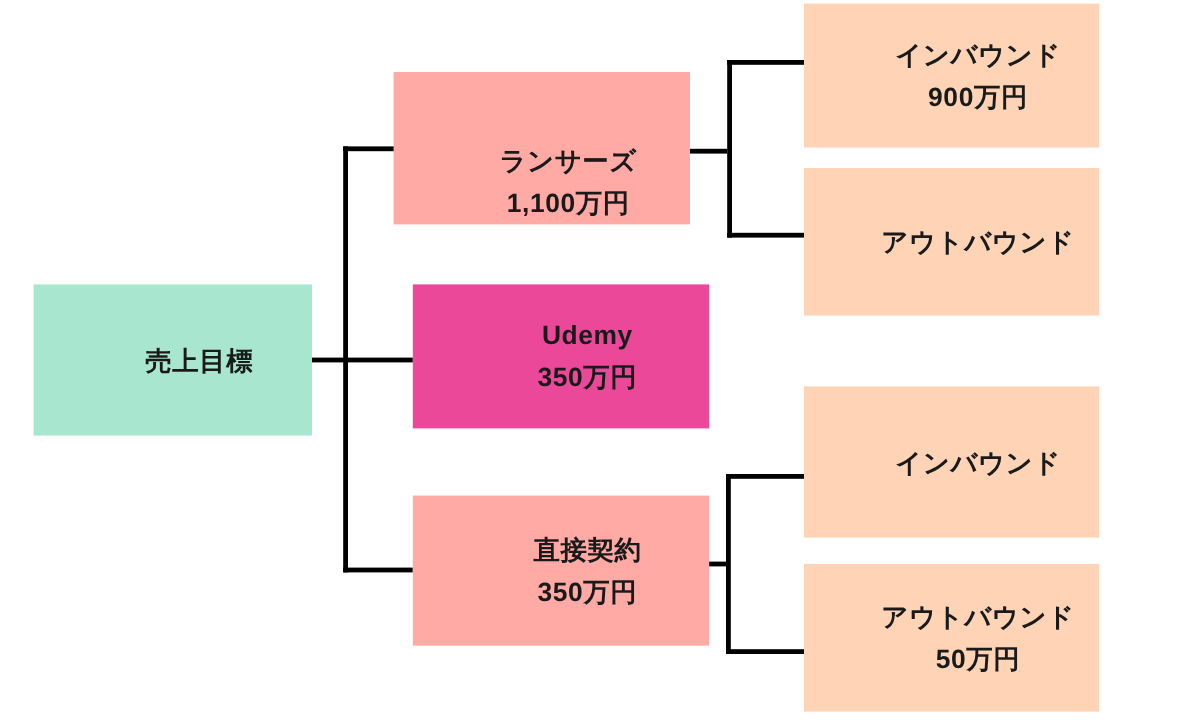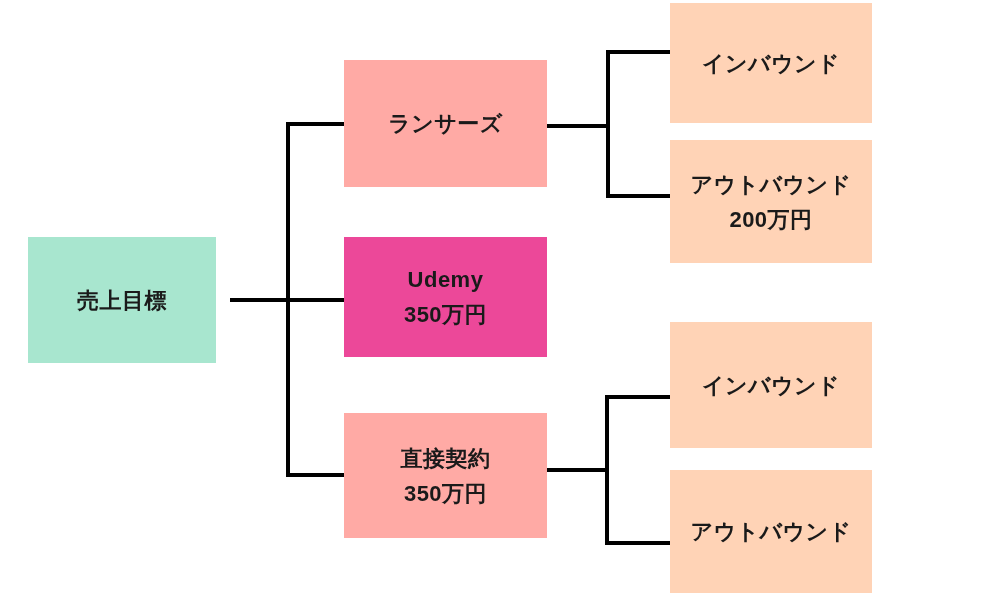--- a/index.html
+++ b/index.html
@@ -22,20 +22,21 @@
     display: flex;
     flex-direction: column;
     align-items: center;
     justify-content: center;
     text-align: center;
     font-weight: 700;
     font-size: 22px;
     line-height: 35px;
     color: #1a1a1a;
     letter-spacing: 0.5px;
+    padding-left: 44px;
   }
   .connector {
     position: absolute;
     background: #000000;
   }
   .node span { display: block; white-space: nowrap; }
 </style>
 </head>
 <body>
 
@@ -53,44 +54,46 @@
 
   <div class="connector" style="left: 547px; top: 468px; width: 58px; height: 4px; background: rgb(0, 0, 0);"></div>
   <div class="connector" style="left: 605px; top: 395px; width: 4px; height: 150px; background: rgb(0, 0, 0);"></div>
   <div class="connector" style="left: 605px; top: 395px; width: 65px; height: 4px; background: rgb(0, 0, 0);"></div>
   <div class="connector" style="left: 605px; top: 541px; width: 65px; height: 4px; background: rgb(0, 0, 0);"></div>
 
   <div class="node" style="left: 28px; top: 237px; width: 188px; height: 126px; background: rgb(168, 230, 207);">
     <span>売上目標</span>
   </div>
 
-  <div class="node" style="left: 344px; top: 60px; width: 203px; height: 127px; background: rgb(255, 170, 165);">
+  <div class="node" style="left: 328px; top: 60px; width: 203px; height: 127px; background: rgb(255, 170, 165); justify-content: flex-end;">
     <span>ランサーズ</span>
+    <span>1,100万円</span>
   </div>
 
   <div class="node" style="left: 344px; top: 237px; width: 203px; height: 120px; background: #ec4899;">
     <span>Udemy</span>
     <span>350万円</span>
   </div>
 
   <div class="node" style="left: 344px; top: 413px; width: 203px; height: 125px; background: rgb(255, 170, 165);">
     <span>直接契約</span>
     <span>350万円</span>
   </div>
 
   <div class="node" style="left: 670px; top: 3px; width: 202px; height: 120px; background: rgb(255, 211, 182);">
     <span>インバウンド</span>
+    <span>900万円</span>
   </div>
 
   <div class="node" style="left: 670px; top: 140px; width: 202px; height: 123px; background: rgb(255, 211, 182);">
     <span>アウトバウンド</span>
-    <span>200万円</span>
   </div>
 
   <div class="node" style="left: 670px; top: 322px; width: 202px; height: 126px; background: rgb(255, 211, 182);">
     <span>インバウンド</span>
   </div>
 
   <div class="node" style="left: 670px; top: 470px; width: 202px; height: 123px; background: rgb(255, 211, 182);">
     <span>アウトバウンド</span>
+    <span>50万円</span>
   </div>
 
 </div>
 
 </body></html>

